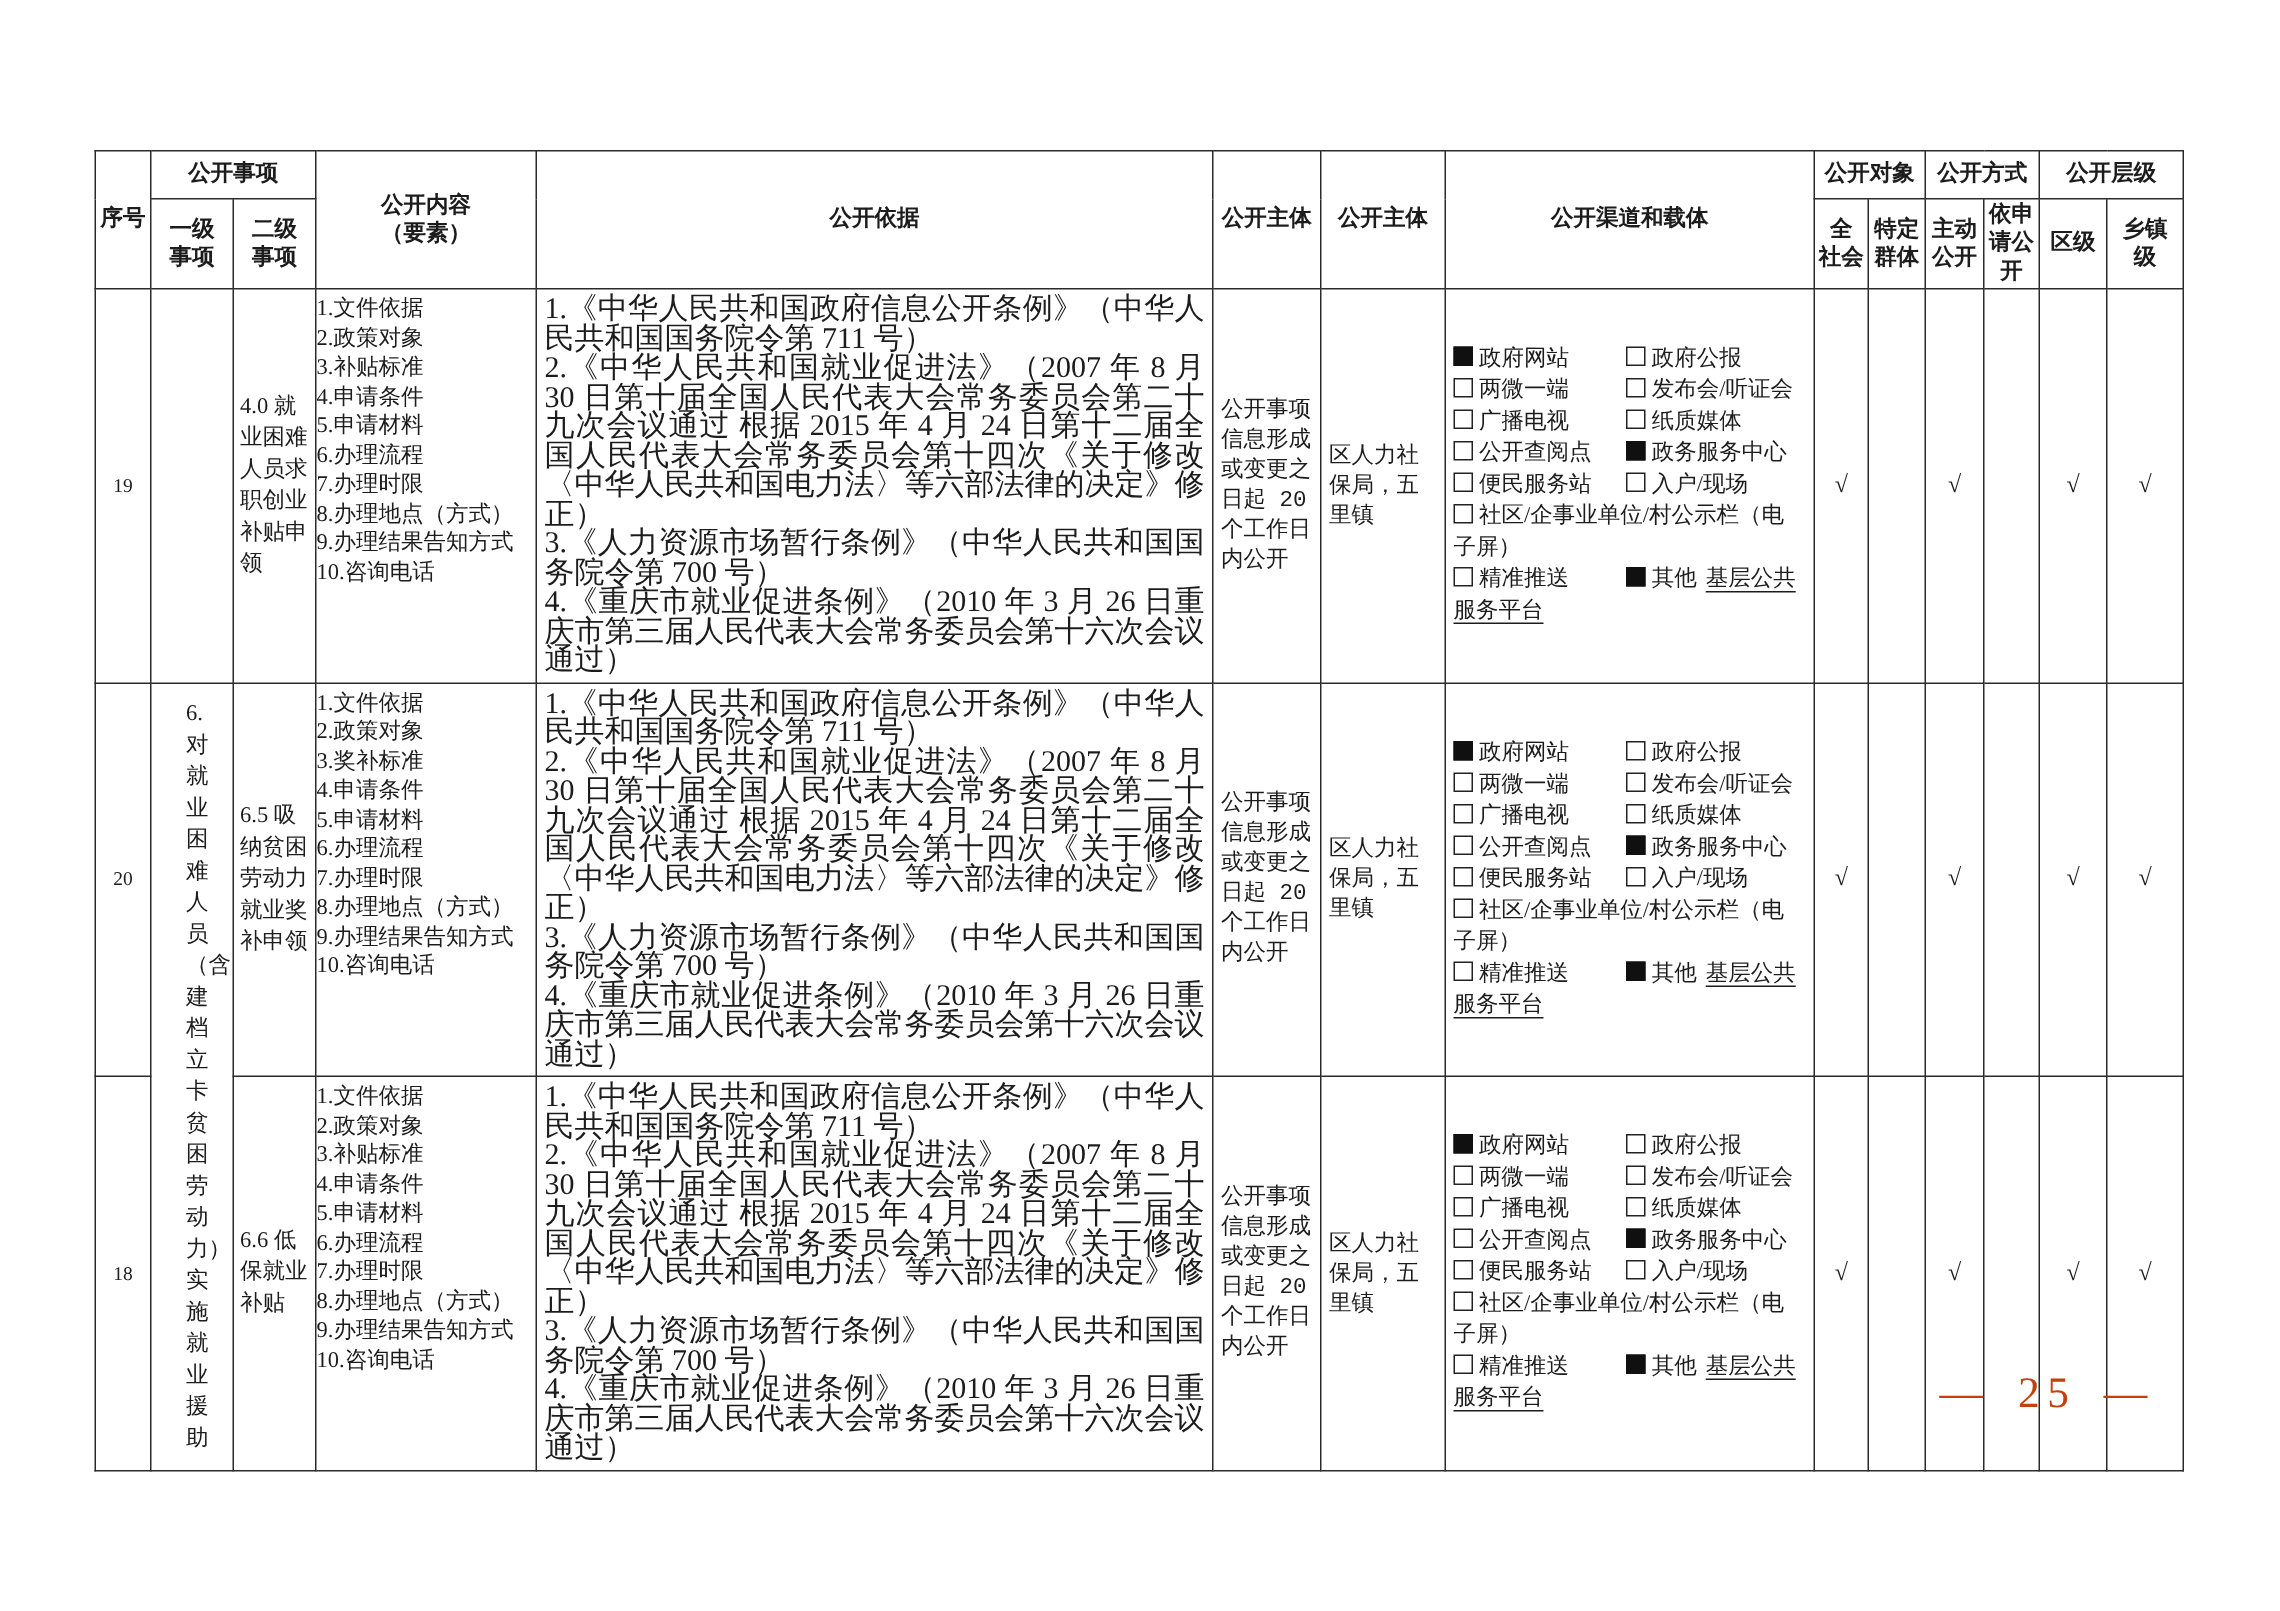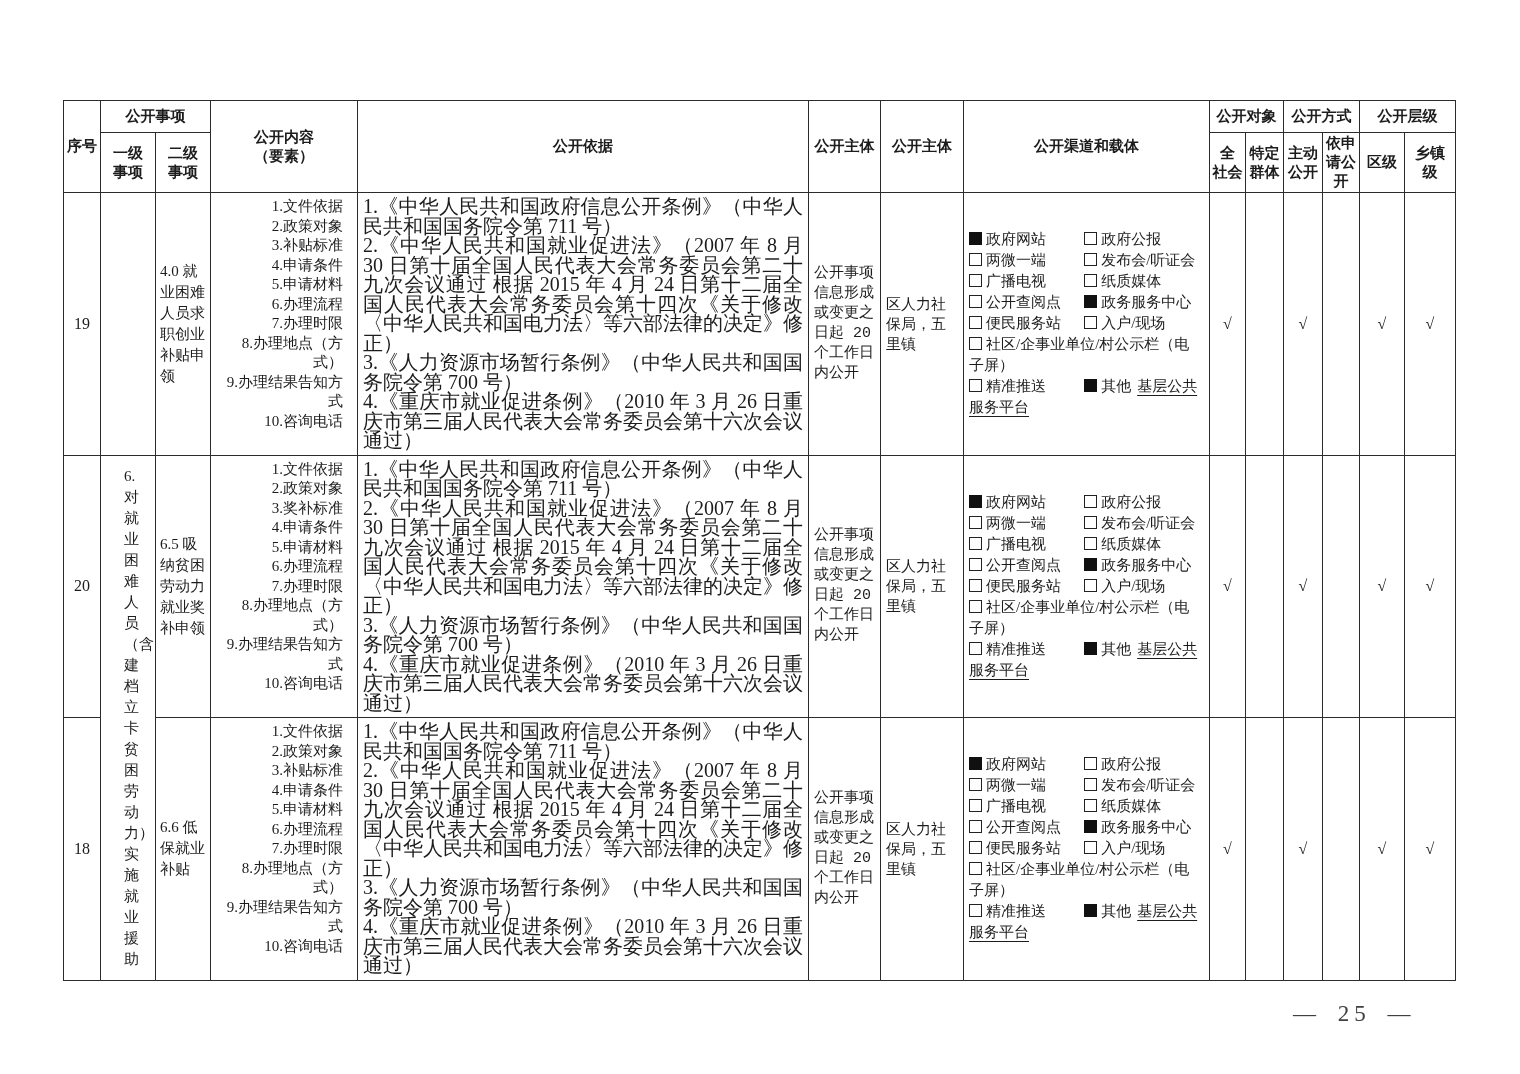--- a/index.html
+++ b/index.html
@@ -20,26 +20,26 @@
   thead th {
     font-weight:bold; font-size:15px; text-align:center; vertical-align:middle;
     white-space:pre-line; line-height:19px; padding:2px 1px;
   }
   thead tr.h1 { height:32px; }
   thead tr.h2 { height:60px; }
   tbody tr:nth-child(1) { height:212px; }
   tbody tr:nth-child(2) { height:195px; }
   tbody tr:nth-child(3) { height:206px; }
 
-  td.seq-cell   { text-align:center; vertical-align:middle; font-size:16px; }
+  td.seq-cell   { text-align:center; vertical-align:middle; font-size:13px; }
   td.level1-cell{ text-align:center; vertical-align:middle; font-size:15px; padding:0 23px; line-height:21px; }
   td.level2-cell{ text-align:left;  vertical-align:middle; font-size:15px; padding:0 4px; line-height:21px; }
   td.content-cell{
     vertical-align:top; font-size:15px; line-height:19.5px;
-    padding:4px 14px; white-space:pre-line;text-align:right;
+    padding:4px 0; white-space:pre-line;
   }
   td.basis-cell{
     vertical-align:top; font-size:20px; line-height:19.5px;
     padding:4px 5px; white-space:pre-line; text-align:justify;
   }
   td.time-cell   { vertical-align:middle; font-size:15px; line-height:20px; padding:0 5px;font-family:Liberation Mono, monospace; }
   td.subject-cell{ vertical-align:middle; font-size:15px; line-height:20px; padding:0 5px; }
   td.channels-cell{ vertical-align:middle; font-size:15px; line-height:21px; padding:2px 5px; }
   td.mark-cell { text-align:center; vertical-align:middle; font-size:16px; }
 
@@ -47,22 +47,22 @@
   .ch-item.wide { display:inline-block; width:100%; }
   .ch-item.flow { display:inline; width:auto; }
   .cb {
     display:inline-block; width:11px; height:11px;
     border:1.5px solid #222; margin-right:4px; vertical-align:-1px; background:#fff;
   }
   .cb.checked { background:#101010; border-color:#101010; }
   .ch-underline { text-decoration:underline; text-underline-offset:4px; margin-left:6px; }
 
   .pageno {
-    position:absolute; left:1293px; top:1001px;
-    font-size:23px; letter-spacing:5px; word-spacing:6px; color:#404040;
+    position:absolute; left:1293px; top:913px;
+    font-size:29px; letter-spacing:5px; word-spacing:6px; color:#c2410c;
   }
 </style>
 </head>
 <body>
 
 <div class="page">
   <table class="disclosure">
     <colgroup>
       <col style="width:37px">
         <col style="width:55px">

